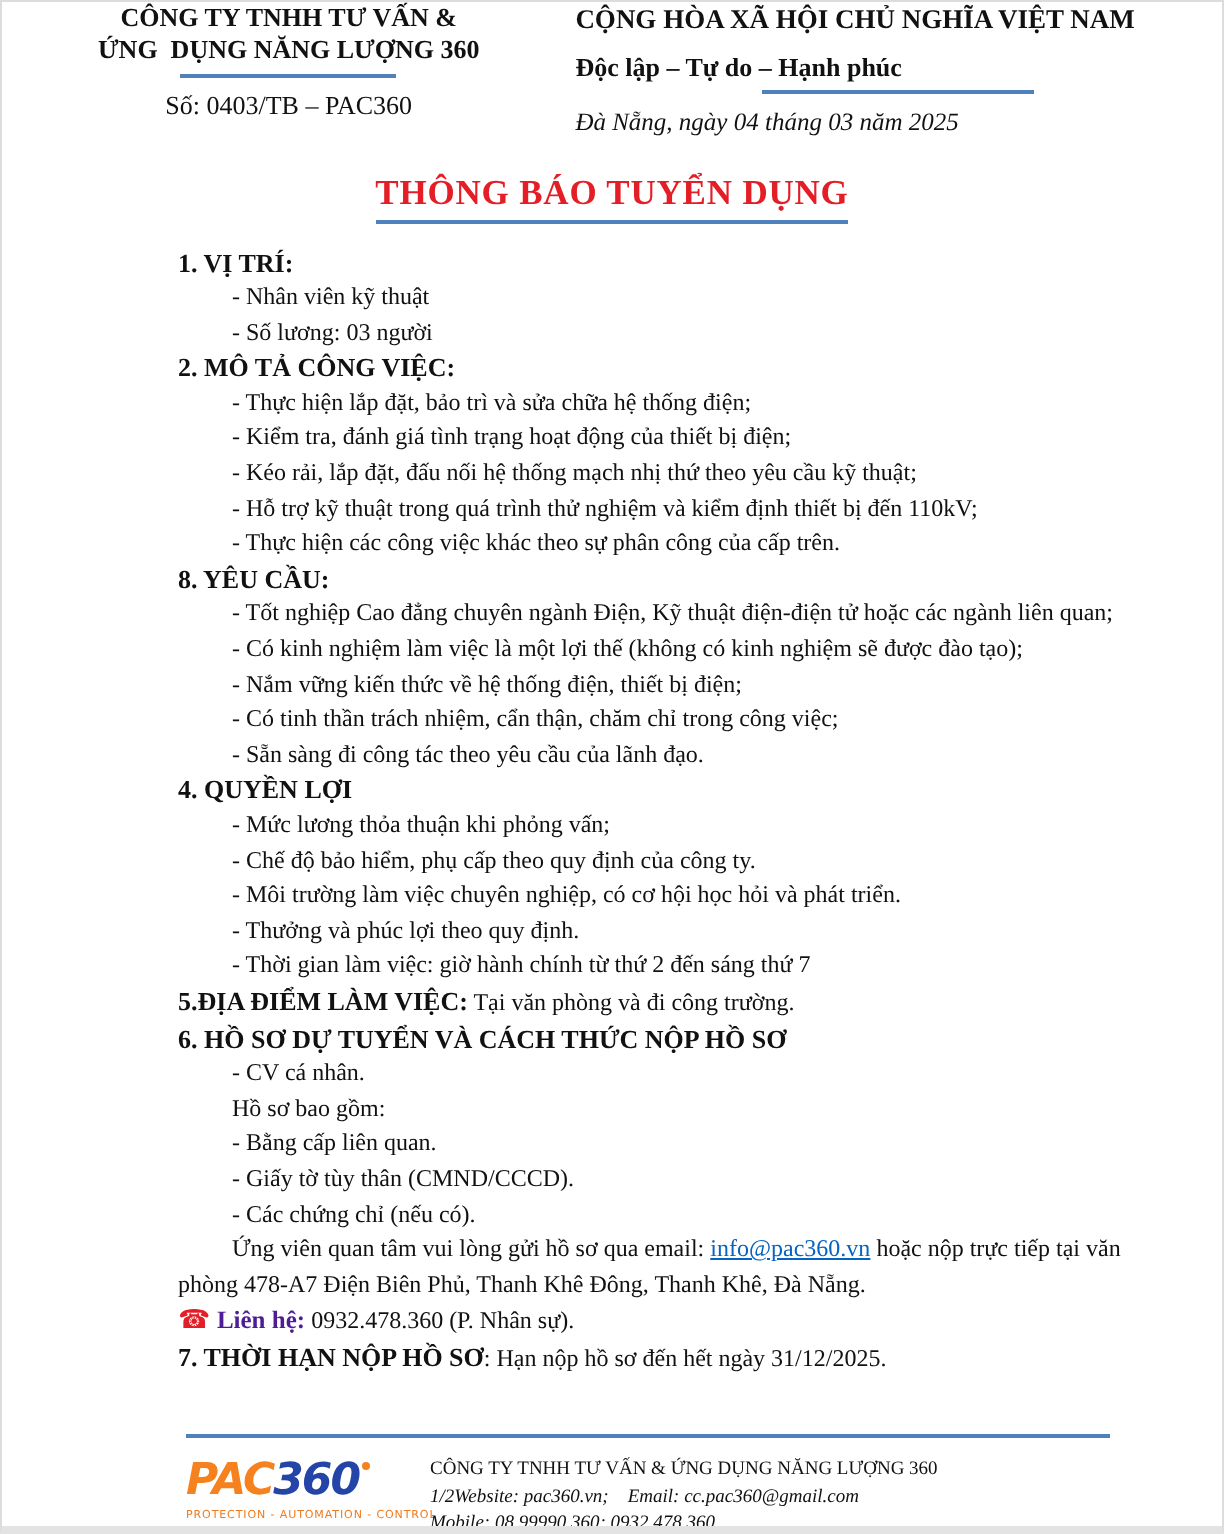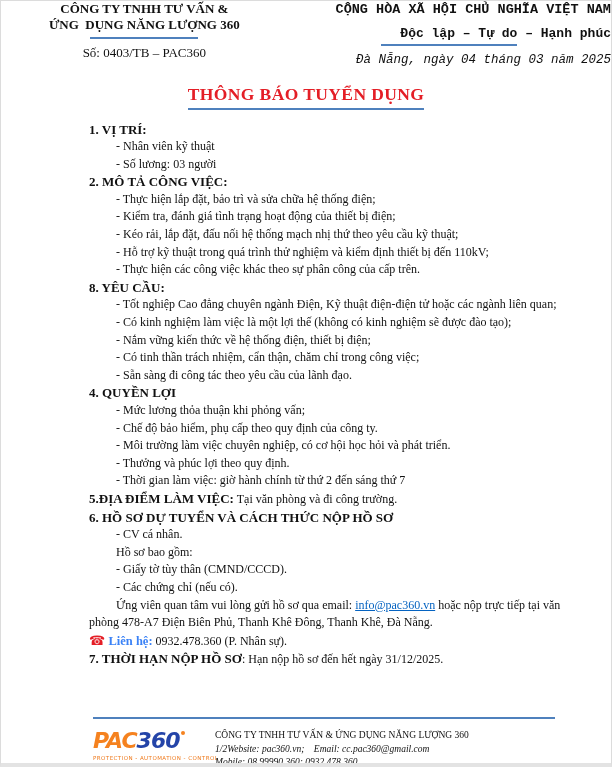--- a/index.html
+++ b/index.html
@@ -6,21 +6,21 @@
   .page{
     width:612px;height:767px;background:#ffffff;box-sizing:border-box;
     font-family:"Liberation Serif",serif;color:#111;position:relative;
     border:1px solid #dcdcdc;border-bottom:4px solid #e3e3e3;overflow:hidden;
     margin:0 auto;
   }
   .prewrap{white-space:pre-wrap;}
   
   .doc-header{display:flex;}
   .h-left{width:47%;text-align:center;}
-  .h-right{width:53%;text-align:right;font-family:Liberation Mono, monospace;}
+  .h-right{width:53%;text-align:left;}
   .company-line{font-weight:bold;font-size:13px;line-height:16px;}
   .blue-rule{height:2px;background:#4f81bd;}
   .h-left .blue-rule{width:108px;margin:4px auto 6px;}
   .doc-number{font-size:13px;}
   .country{font-weight:bold;font-size:13.5px;line-height:17px;}
   .motto{font-weight:bold;font-size:13px;margin-top:8px;}
   .h-right .blue-rule{width:136px;margin:3px auto 7px;height:1.5px;}
   .dateline{font-style:italic;font-size:12.5px;}
   
   .title-wrap{text-align:center;margin-top:17px;}
@@ -29,21 +29,21 @@
   
   .doc-body{padding:11px 50px 0 88px;font-size:12px;line-height:17.6px;}
   .line{min-height:17.6px;}
   .line.heading{font-weight:bold;font-size:13px;}
   .line.bullet{padding-left:27px;}
   .line.plain{padding-left:27px;}
   .line.hang{text-indent:27px;}
   .line .lead-bold{font-weight:bold;font-size:13px;}
   .email-link{color:#0563c1;text-decoration:underline;cursor:pointer;}
   .contact-icon{color:#e41e26;font-size:13px;}
-  .red-label{color:#3b82f6;font-weight:bold;font-size:12.5px;}
+  .red-label{color:#4c1d95;font-weight:bold;font-size:12.5px;}
   
   .doc-footer{position:absolute;left:0;right:0;top:716px;padding:0 56px 0 92px;}
   .footer-rule{height:2px;background:#4f81bd;margin-bottom:7px;}
   .footer-content{display:flex;align-items:flex-start;}
   .logo-block{width:112px;flex:0 0 auto;padding-top:3px;}
   .logo-text{font-family:"DejaVu Sans",sans-serif;font-style:italic;font-weight:bold;font-size:22px;letter-spacing:-1px;line-height:24px;white-space:nowrap;}
   .logo-pac{color:#f5821f;}
   .logo-360{color:#2444a8;}
   .logo-dot{display:inline-block;width:4px;height:4px;border-radius:50%;background:#f5821f;vertical-align:top;margin:2px 0 0 1px;}
   .logo-tagline{font-family:"DejaVu Sans",sans-serif;font-size:5.5px;color:#ef7a1d;letter-spacing:.45px;margin-top:2px;white-space:nowrap;}
@@ -94,20 +94,21 @@
       <div class="line heading">4. QUYỀN LỢI</div>
       <div class="line bullet">- Mức lương thỏa thuận khi phỏng vấn;</div>
       <div class="line bullet">- Chế độ bảo hiểm, phụ cấp theo quy định của công ty.</div>
       <div class="line bullet">- Môi trường làm việc chuyên nghiệp, có cơ hội học hỏi và phát triển.</div>
       <div class="line bullet">- Thưởng và phúc lợi theo quy định.</div>
       <div class="line bullet">- Thời gian làm việc: giờ hành chính từ thứ 2 đến sáng thứ 7</div>
       <div class="line"><span class="lead-bold">5.ĐỊA ĐIỂM LÀM VIỆC:</span><span> Tại văn phòng và đi công trường.</span></div>
       <div class="line heading">6. HỒ SƠ DỰ TUYỂN VÀ CÁCH THỨC NỘP HỒ SƠ</div>
       <div class="line bullet">- CV cá nhân.</div>
       <div class="line plain">Hồ sơ bao gồm:</div>
+      <div class="line bullet">- Bằng cấp liên quan.</div>
       <div class="line bullet">- Giấy tờ tùy thân (CMND/CCCD).</div>
       <div class="line bullet">- Các chứng chỉ (nếu có).</div>
       <div class="line hang"><span>Ứng viên quan tâm vui lòng gửi hồ sơ qua email: </span><a class="email-link">info@pac360.vn</a><span> hoặc nộp trực tiếp tại văn phòng 478-A7 Điện Biên Phủ, Thanh Khê Đông, Thanh Khê, Đà Nẵng.</span></div>
       <div class="line"><span class="contact-icon">☎ </span><span class="red-label">Liên hệ:</span><span> 0932.478.360 (P. Nhân sự).</span></div>
       <div class="line"><span class="lead-bold">7. THỜI HẠN NỘP HỒ SƠ</span><span>: Hạn nộp hồ sơ đến hết ngày 31/12/2025.</span></div>
     </div>
 
   <div class="doc-footer">
     <div class="footer-rule"></div>
     <div class="footer-content">

